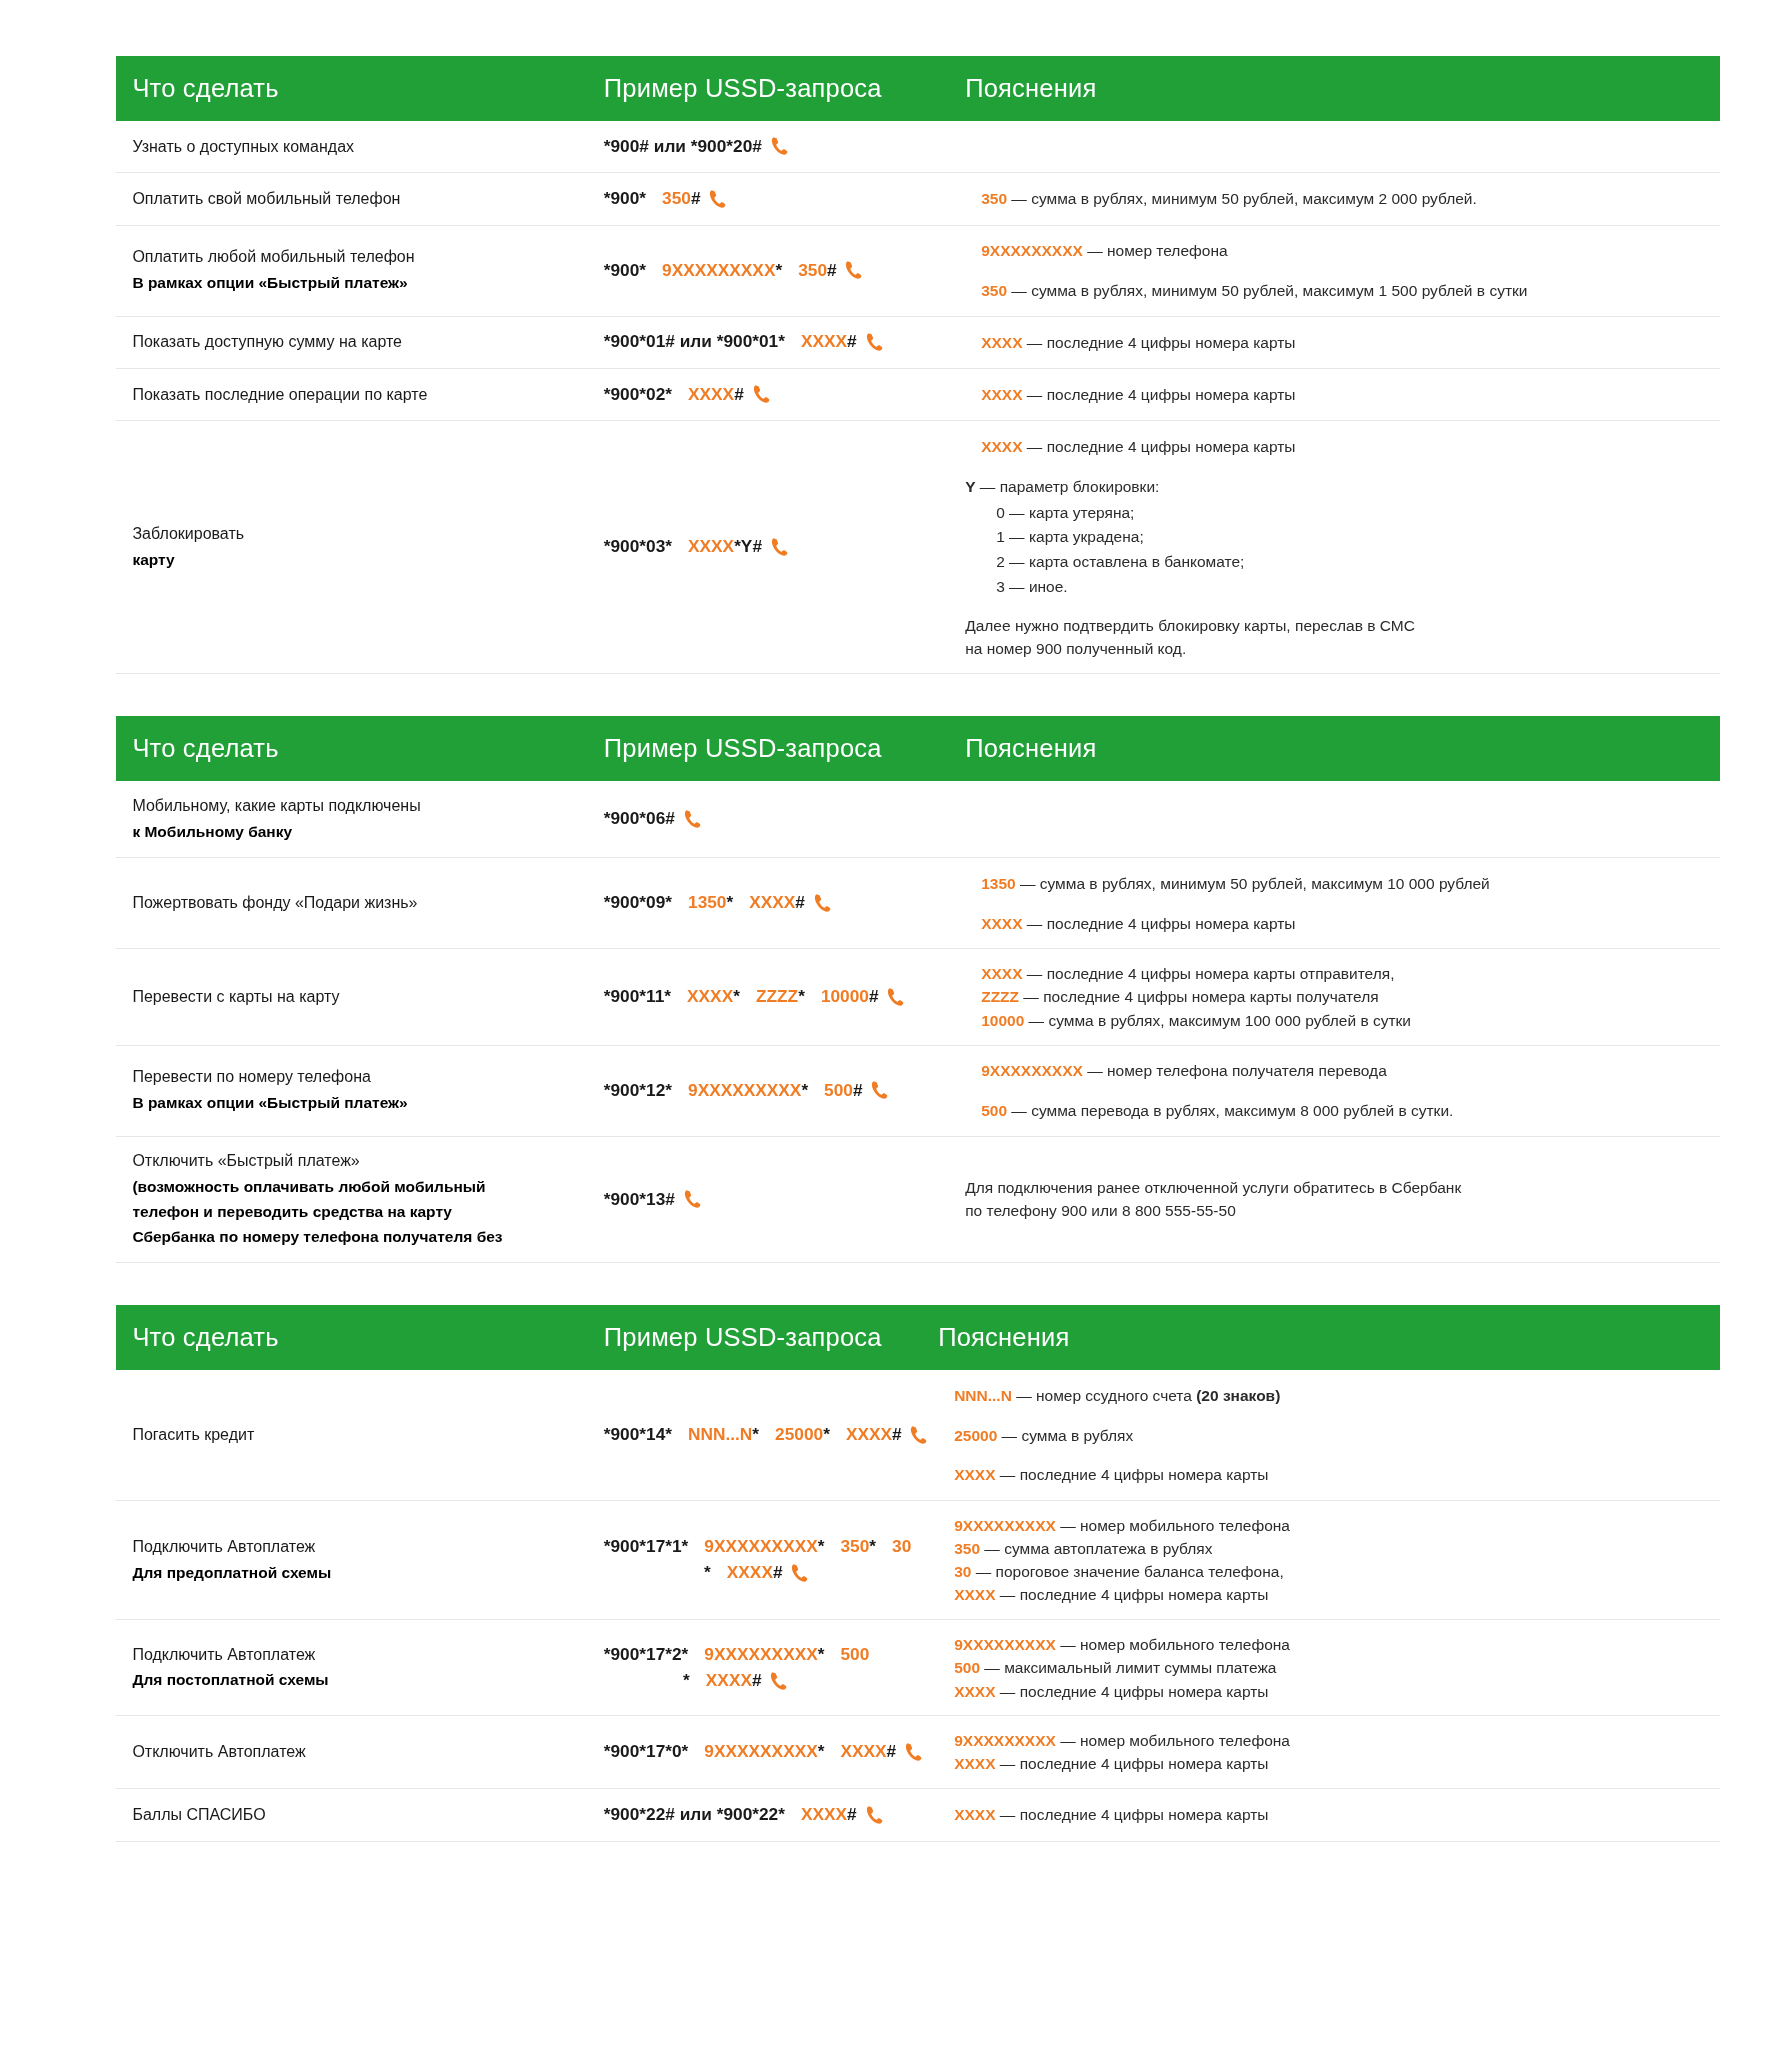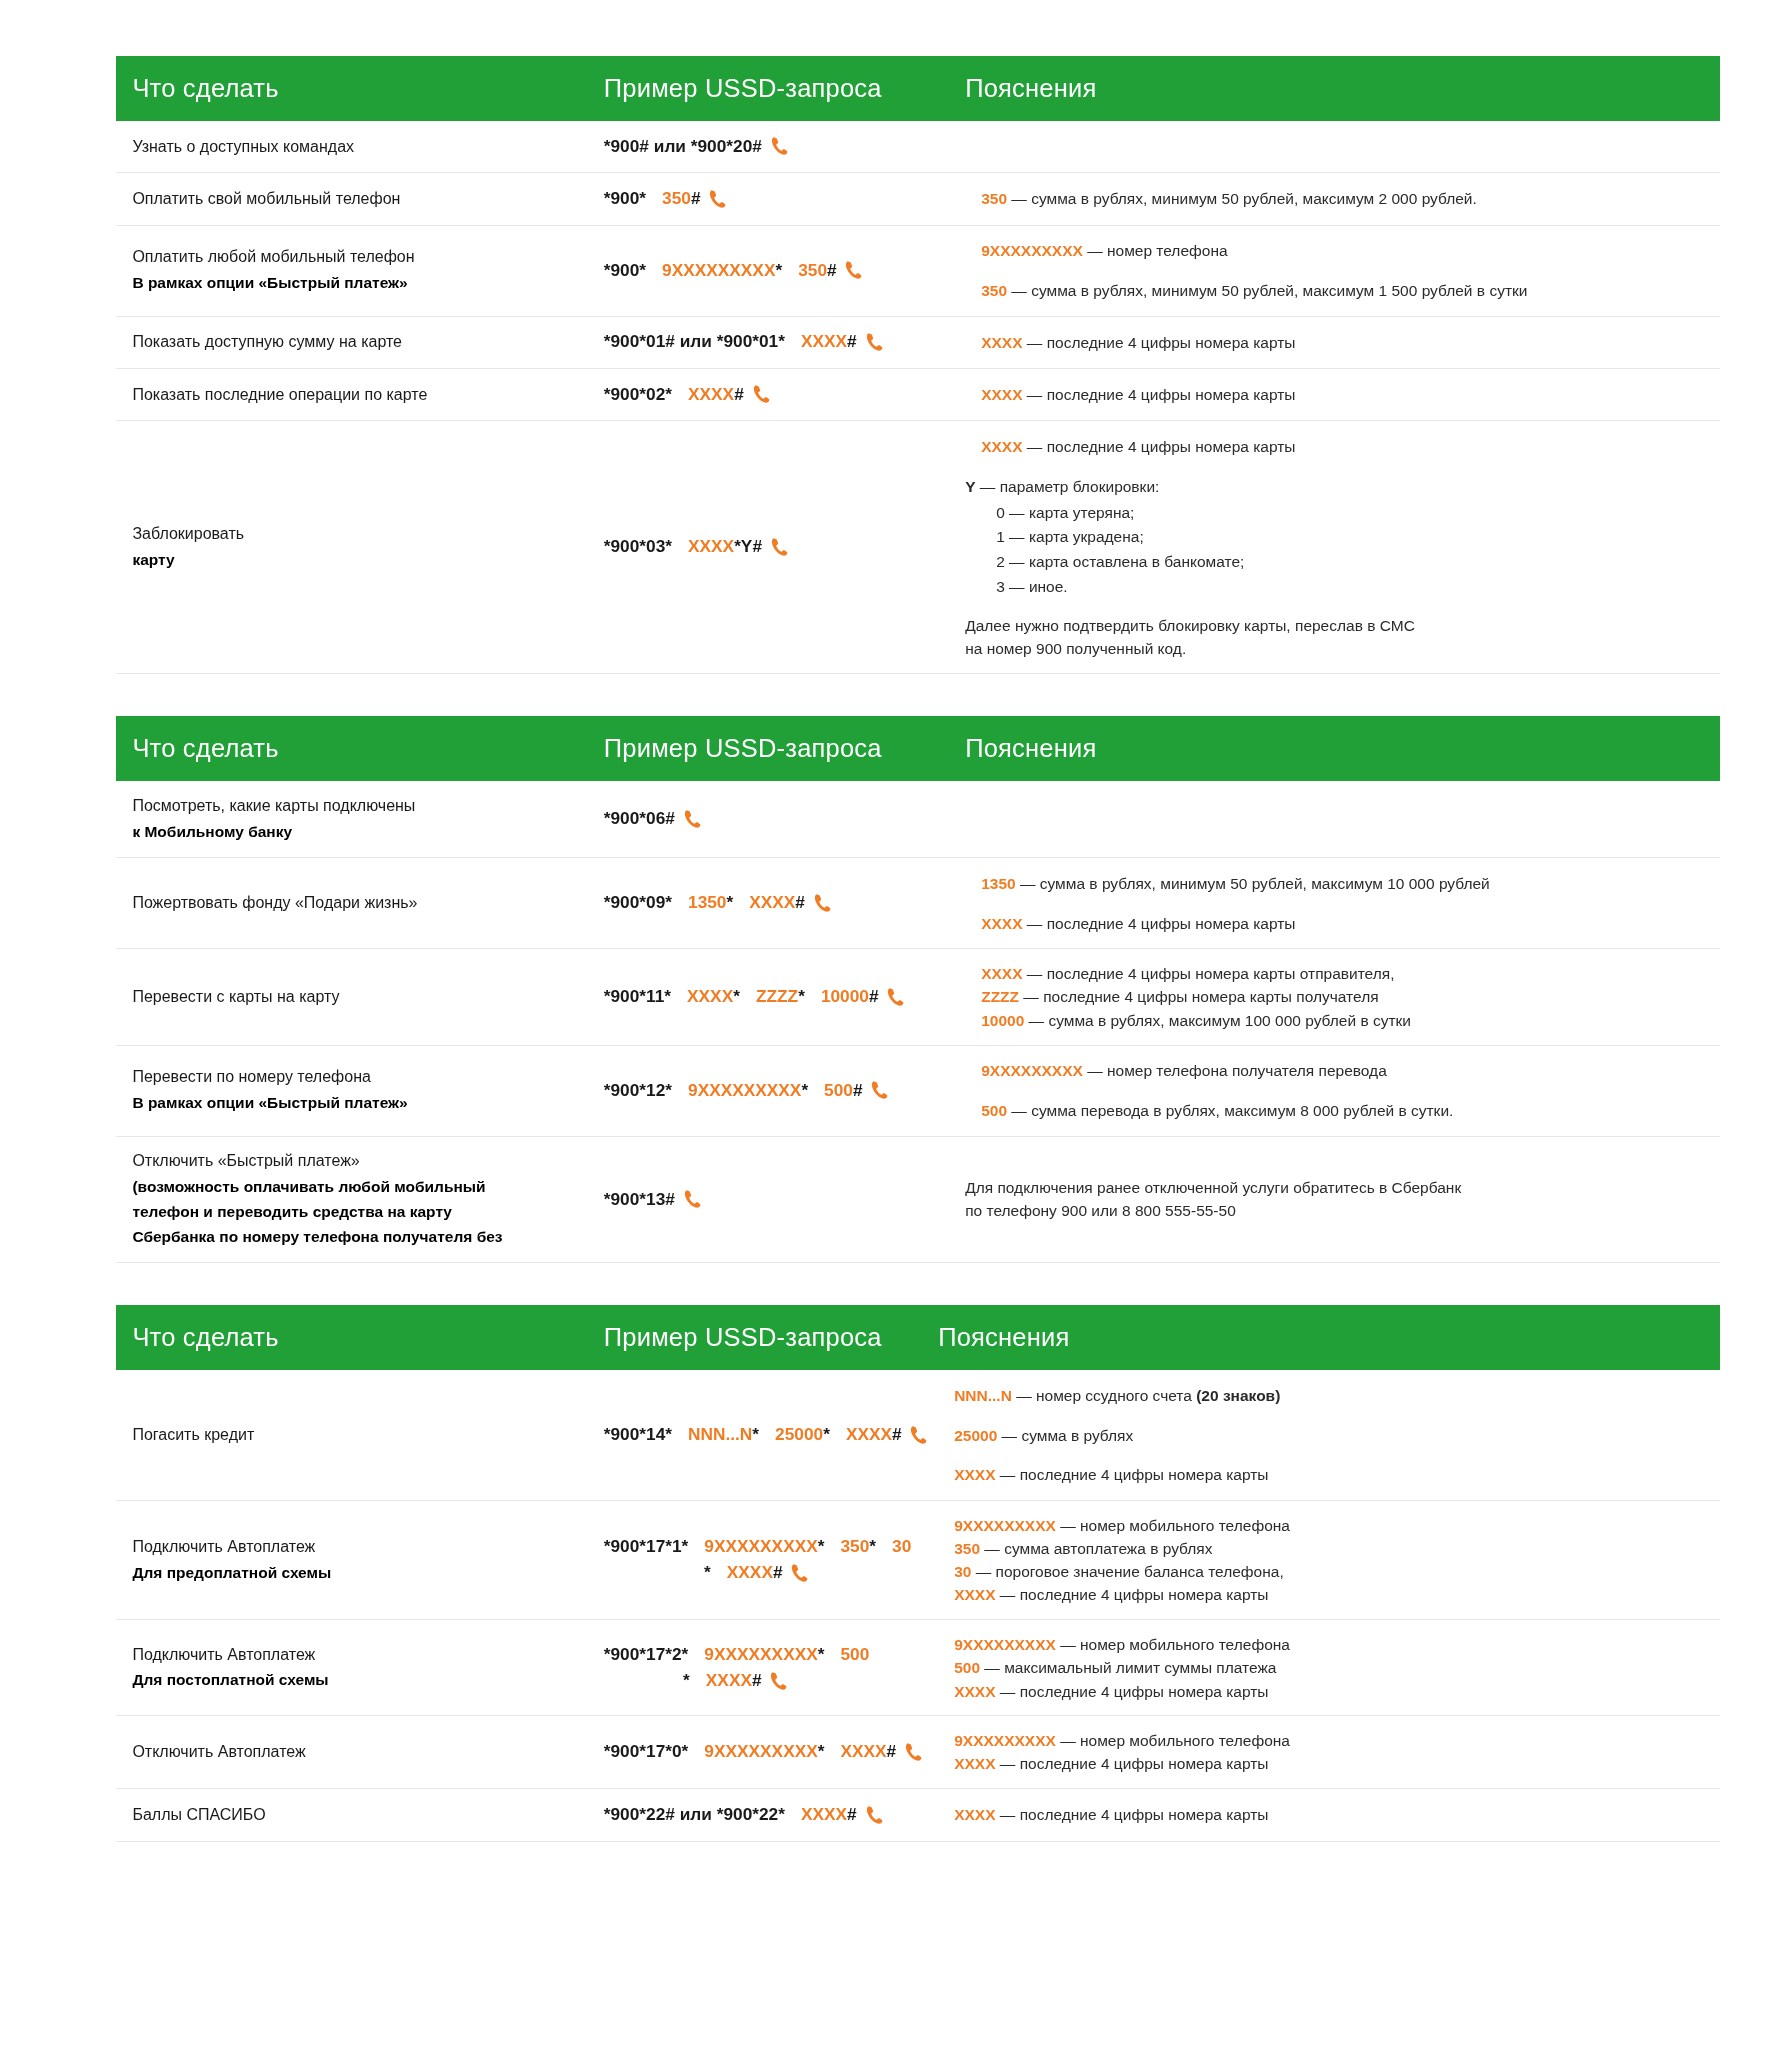--- a/index.html
+++ b/index.html
@@ -237,21 +237,21 @@
         <thead>
           <tr class="thead-row">
             <th class="c1">Что сделать</th>
             <th class="c2">Пример USSD-запроса</th>
             <th class="c3">Пояснения</th>
           </tr>
         </thead>
         <tbody>
           <tr class="firstrow">
             <td class="col-do">
-              <div class="do-title">Посмотреть, какие карты подключены</div>
+              <div class="do-title">Мобильному, какие карты подключены</div>
               <div class="do-sub do-title">к Мобильному банку</div>
             </td>
             <td class="col-ussd">
               <div class="ussd-wrap">
                 <span class="ussd-lines">
                   <span class="ussd-line"><span>*900*06#</span> <span class="phone"><svg viewBox="0 0 24 24" aria-hidden="true">
                         <path fill="#F07C24" d="M7.6 2.1c-.9.1-1.7.7-2.1 1.5-.6 1.2-.7 2.8-.2 4.6.6 2.4 2 5 3.9 7.1 1.9 2.1 4.1 3.6 6 4.3 1.6.6 3.1.6 4.1 0 .8-.5 1.3-1.3 1.4-2.2.1-.5-.1-.9-.5-1.2l-2.4-1.6c-.5-.3-1.1-.3-1.5.1l-1.1 1c-.3.3-.7.3-1 .1-.9-.5-1.9-1.3-2.8-2.4-.9-1-1.5-2.1-1.9-3.1-.1-.4 0-.8.3-1l1.1-.8c.4-.3.6-.9.4-1.4L10.1 4c-.2-.5-.6-.9-1.1-.9-.5-.1-.9-.1-1.4-.1z"></path>
                       </svg></span></span>
                 </span>
               </div>

